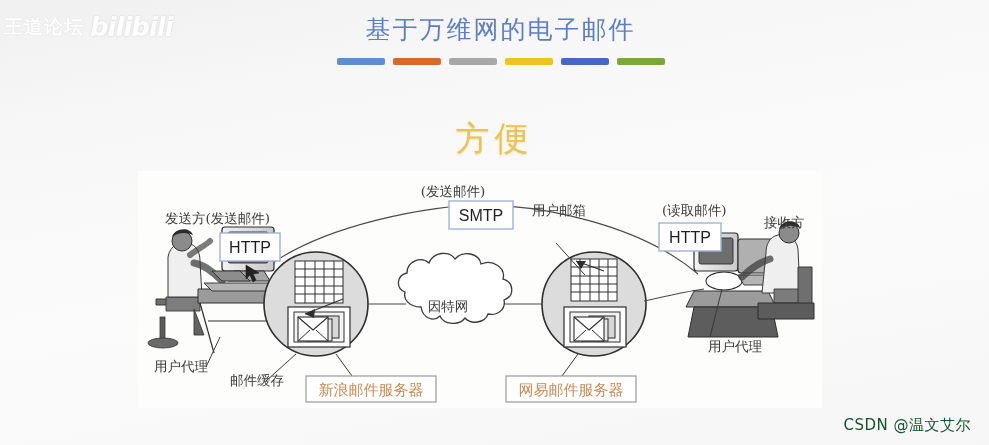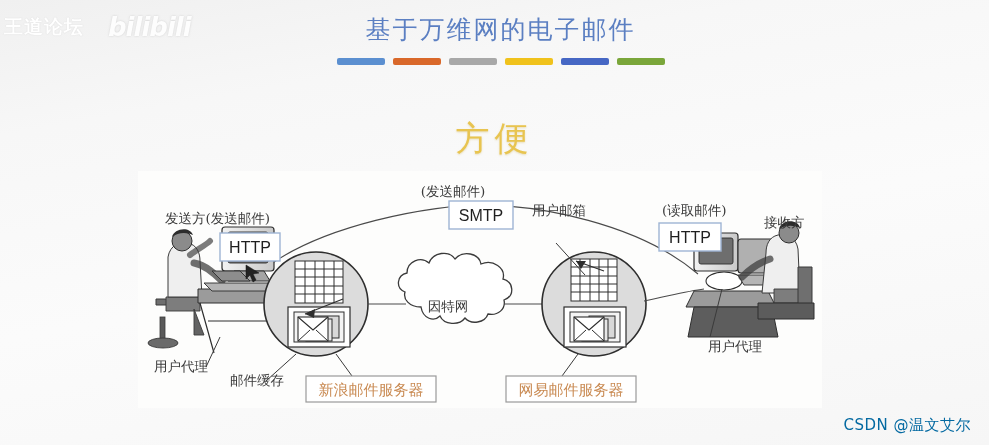--- a/index.html
+++ b/index.html
@@ -17,21 +17,21 @@
 
   
   #brand-watermark {
     position: absolute;
     left: 4px;
     top: 6px;
     width: 200px;
     height: 42px;
     display: flex;
     align-items: center;
-    gap: 24px;
+    gap: 6px;
     user-select: none;
   }
   #brand-watermark .brand-text {
     font-size: 19px;
     font-weight: 700;
     color: #ffffff;
     letter-spacing: 1px;
     text-shadow: 0 0 1px rgba(180,180,180,.55);
     font-family: "DejaVu Sans", "Liberation Sans", sans-serif;
   }
@@ -117,21 +117,21 @@
   }
   .leader { stroke: #3a3a3a; stroke-width: 1; fill: none; }
   .link-line { stroke: #4a4a4a; stroke-width: 1.1; fill: none; }
 
   
   #csdn-watermark {
     position: absolute;
     right: 18px;
     bottom: 10px;
     font-size: 15px;
-    color: #0369a1;
+    color: #14532d;
     font-family: "DejaVu Sans", "Liberation Sans", sans-serif;
     letter-spacing: .5px;
     user-select: none;
   }
 </style>
 </head>
 <body>
 
 <div id="brand-watermark">
   <span class="brand-text">王道论坛</span>

